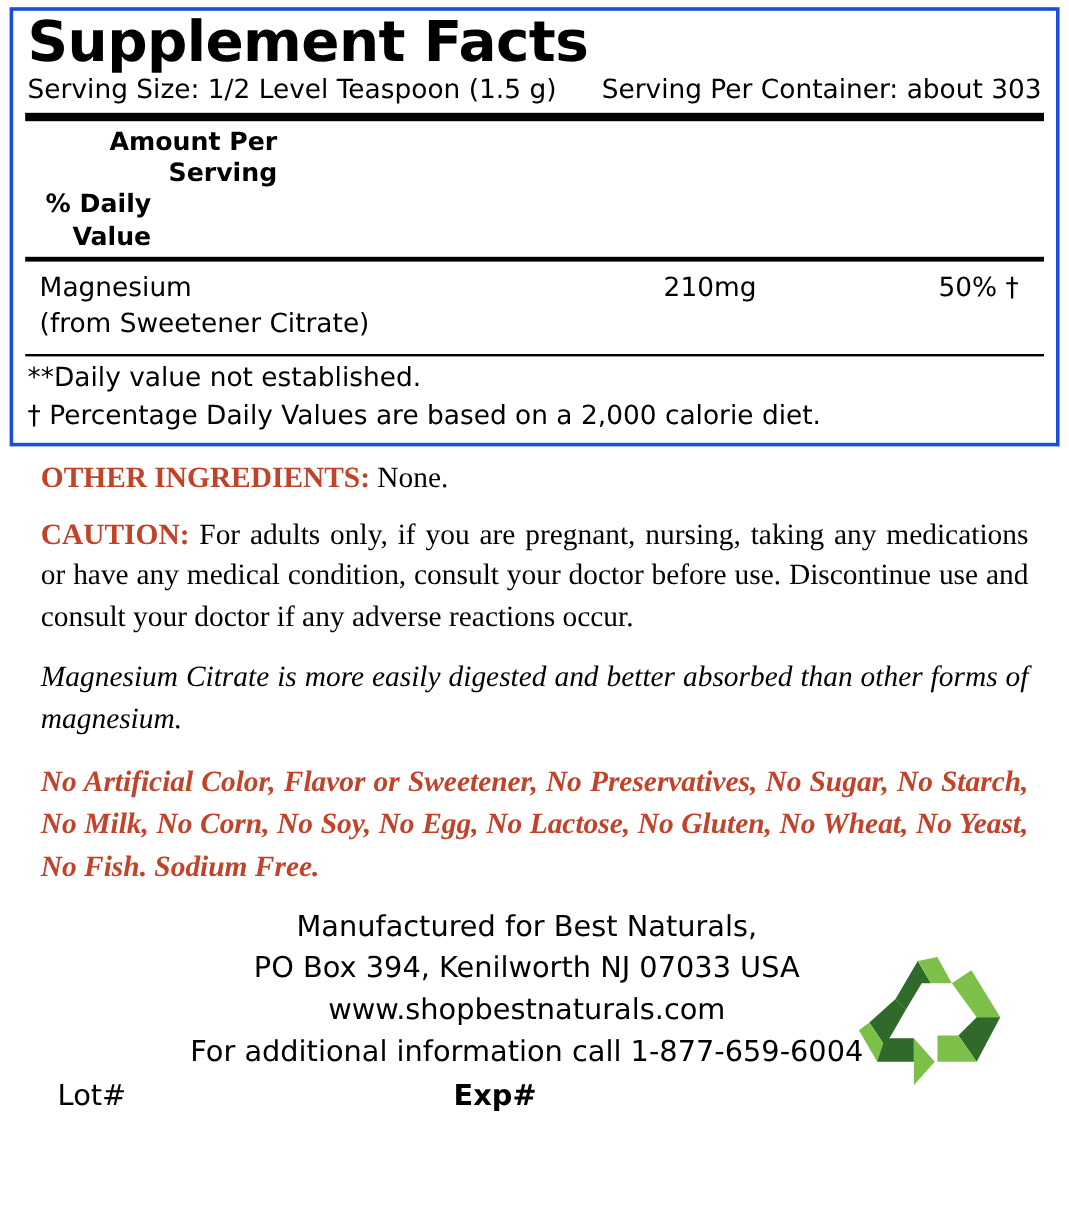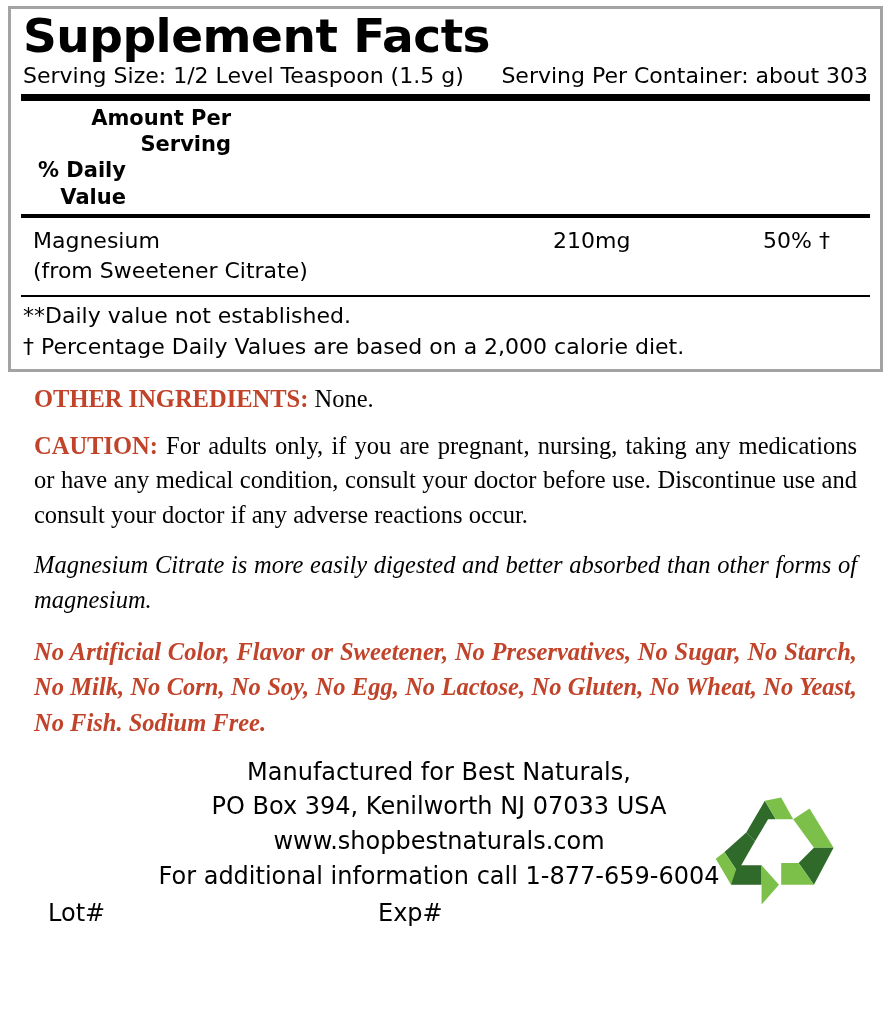--- a/index.html
+++ b/index.html
@@ -19,21 +19,21 @@
     width: 891px;
     height: 1024px;
     box-sizing: border-box;
     padding: 0;
     position: relative;
   }
 
   
   .facts-panel {
     margin: 6px 8px 0 8px;
-    border: 3px solid #a3a3a3;
+    border: 3px solid #1d4ed8;
     box-sizing: border-box;
     padding: 0 10px 4px 10px;
   }
   .facts-title {
     font-size: 47px;
     font-weight: 700;
     letter-spacing: -0.5px;
     line-height: 1.05;
     margin: 2px 0 2px 2px;
   }
@@ -84,21 +84,21 @@
     flex: 1 1 auto;
   }
   .nutrient-amount {
     width: 210px;
     text-align: left;
     padding-right: 8px;
     box-sizing: border-box;
   }
   .nutrient-daily {
     width: 105px;
-    text-align: left;
+    text-align: center;
     box-sizing: border-box;
   }
   .footnotes {
     font-size: 22px;
     line-height: 1.4;
     padding: 4px 2px 2px 2px;
   }
 
   
   .body-copy {
@@ -145,21 +145,21 @@
     margin: 0;
   }
   .footer-lot {
     display: flex;
     font-size: 24px;
     line-height: 1.45;
     padding-left: 48px;
     margin-top: 2px;
   }
   .footer-lot .lot { width: 330px; text-align: left; }
-  .footer-lot .exp { text-align: center; }
+  .footer-lot .exp { text-align: center; font-weight: bold; }
 
   .recycle {
     position: absolute;
     right: 42px;
     bottom: 20px;
     width: 140px;
     height: 120px;
   }
 </style>
 </head>

